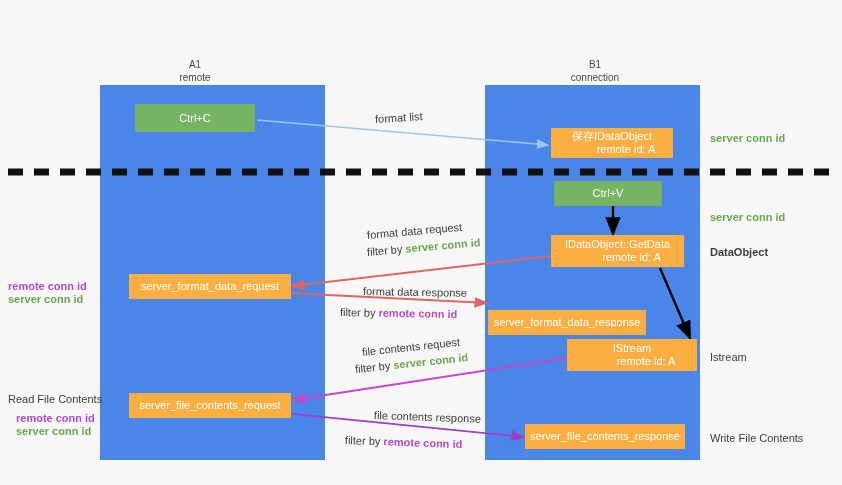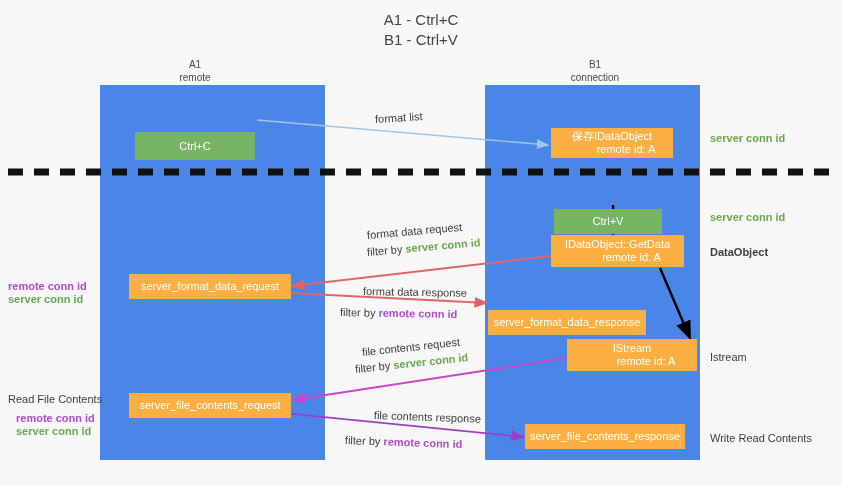--- a/index.html
+++ b/index.html
@@ -49,21 +49,21 @@
     display: flex;
     flex-direction: column;
     align-items: center;
     justify-content: center;
     color: #ffffff;
     font-size: 11px;
     line-height: 13px;
     text-align: center;
     padding: 2px 4px;
   }
-  .node.green  { background: #6aa84f; background: #76b362; margin-top: 28px; }
+  .node.green  { background: #6aa84f; background: #76b362; }
   .node.orange { background: #fbb040; background: #fbae41; }
   .node .sub { font-size: 11px; line-height: 13px; margin-left: 28px; }
 
   
   .lbl {
     position: absolute;
     font-size: 11px;
     line-height: 14px;
     color: #3c3c3c;
     white-space: nowrap;
@@ -77,24 +77,20 @@
     position: absolute; left: 0; top: 0;
     width: 842px; height: 485px;
     pointer-events: none;
   }
 </style>
 </head>
 <body>
 
 <div id="stage">
 
-  <div class="title">
-    <div>A1 - Ctrl+C</div>
-    <div>B1 - Ctrl+V</div>
-  </div>
 
   <div class="lane-head" style="left:140px; top:58px; width:110px;">
     <span class="l1">A1</span>
     <span class="l2">remote</span>
   </div>
   <div class="lane-head" style="left:540px; top:58px; width:110px;">
     <span class="l1">B1</span>
     <span class="l2">connection</span>
   </div>
 
@@ -200,21 +196,21 @@
   <div class="lbl rot" style="left:345px; top:433px; transform:rotate(2deg);">
     <span>filter by</span>
     <span class="magenta-t">remote conn id</span>
   </div>
 
   <div class="lbl green-t" style="left:710px; top:131px;">server conn id</div>
   <div class="lbl green-t" style="left:710px; top:210px;">server conn id</div>
 
   <div class="lbl" style="left:710px; top:245px;font-weight:bold;">DataObject</div>
   <div class="lbl" style="left:710px; top:350px;">Istream</div>
-  <div class="lbl" style="left:710px; top:431px;">Write Read Contents</div>
+  <div class="lbl" style="left:710px; top:431px;">Write File Contents</div>
 
   <div class="lbl magenta-t" style="left:8px; top:279px;">remote conn id</div>
   <div class="lbl green-t" style="left:8px; top:292px;">server conn id</div>
 
   <div class="lbl" style="left:8px; top:392px;">Read File Contents</div>
   <div class="lbl magenta-t" style="left:16px; top:411px;">remote conn id</div>
   <div class="lbl green-t" style="left:16px; top:424px;">server conn id</div>
 
 </div>
 

